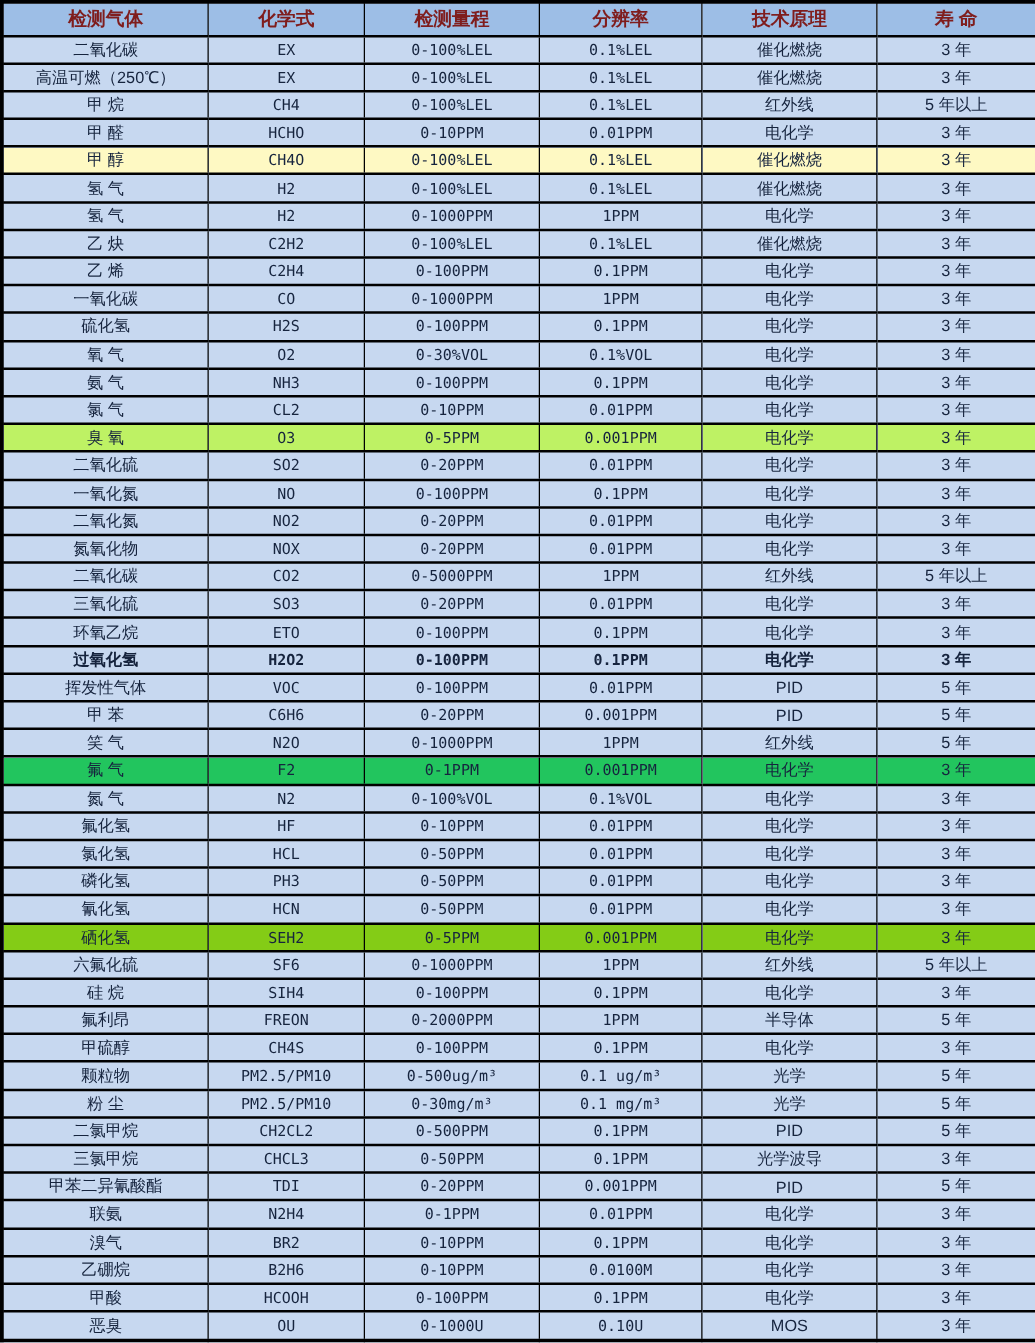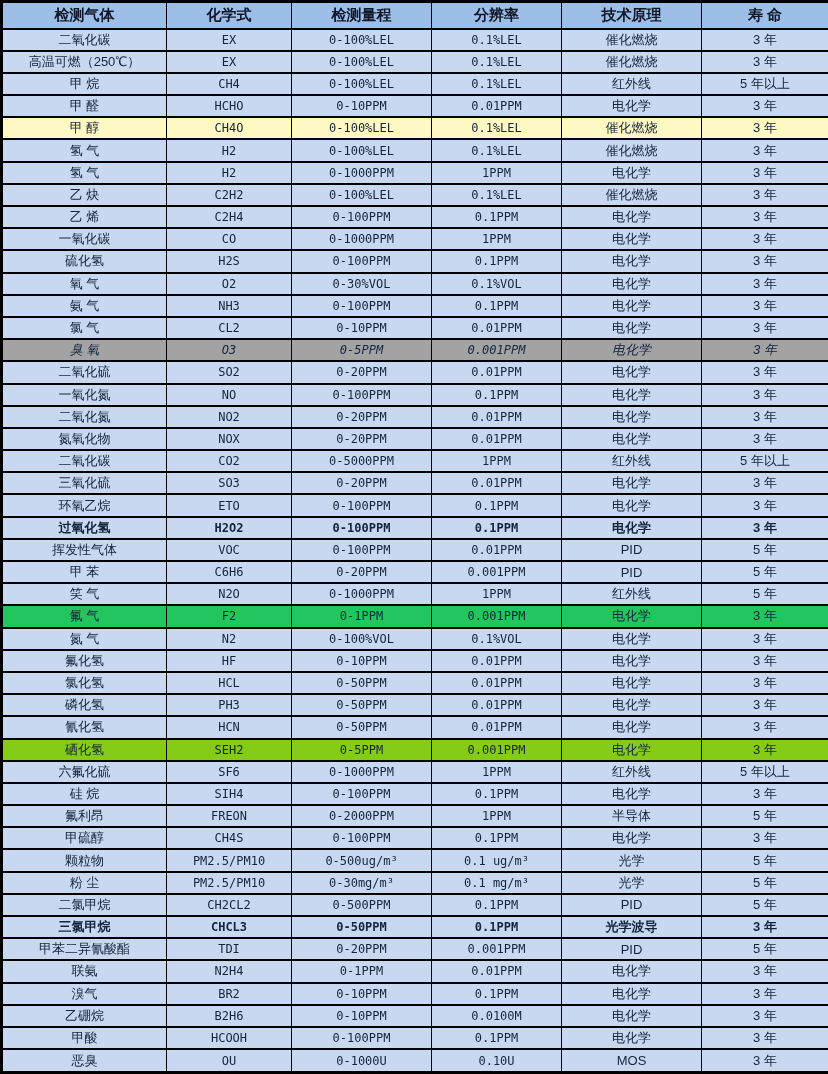--- a/index.html
+++ b/index.html
@@ -21,21 +21,21 @@
     padding:0 2px;
     overflow:hidden;
     white-space:nowrap;
     color:#16243E;
   }
   thead tr{height:27px;background:#9DBEE6;}
   thead th{
     font-family:"Liberation Sans",sans-serif;
     font-weight:bold;
     font-size:15px;
-    color:#0f172a;
+    color:#7f1d1d;
   }
   tbody tr{background:#C7D8F0;}
   td.c-cjk{
     font-family:"Liberation Sans",sans-serif;
     font-size:13px;
   }
   td.c-mono{
     font-family:"DejaVu Sans Mono","Liberation Mono",monospace;
     font-size:12px;
   }
@@ -182,21 +182,21 @@
 
   <tr style="background: rgb(199, 216, 240);">
     <td class="c-cjk">氯 气</td>
     <td class="c-mono">CL2</td>
     <td class="c-mono">0-10PPM</td>
     <td class="c-mono">0.01PPM</td>
     <td class="c-cjk">电化学</td>
     <td class="c-cjk">3 年</td>
   </tr>
 
-  <tr style="background: #a3a3a3; font-style: italic;">
+  <tr style="background: #bef264;">
     <td class="c-cjk">臭 氧</td>
     <td class="c-mono">O3</td>
     <td class="c-mono">0-5PPM</td>
     <td class="c-mono">0.001PPM</td>
     <td class="c-cjk">电化学</td>
     <td class="c-cjk">3 年</td>
   </tr>
 
   <tr style="background: rgb(199, 216, 240);">
     <td class="c-cjk">二氧化硫</td>
@@ -418,21 +418,21 @@
 
   <tr style="background: rgb(199, 216, 240);">
     <td class="c-cjk">二氯甲烷</td>
     <td class="c-mono">CH2CL2</td>
     <td class="c-mono">0-500PPM</td>
     <td class="c-mono">0.1PPM</td>
     <td class="c-cjk">PID</td>
     <td class="c-cjk">5 年</td>
   </tr>
 
-  <tr style="background: rgb(199, 216, 240); font-weight: bold;">
+  <tr style="background: rgb(199, 216, 240);">
     <td class="c-cjk">三氯甲烷</td>
     <td class="c-mono">CHCL3</td>
     <td class="c-mono">0-50PPM</td>
     <td class="c-mono">0.1PPM</td>
     <td class="c-cjk">光学波导</td>
     <td class="c-cjk">3 年</td>
   </tr>
 
   <tr style="background: rgb(199, 216, 240);">
     <td class="c-cjk">甲苯二异氰酸酯</td>

